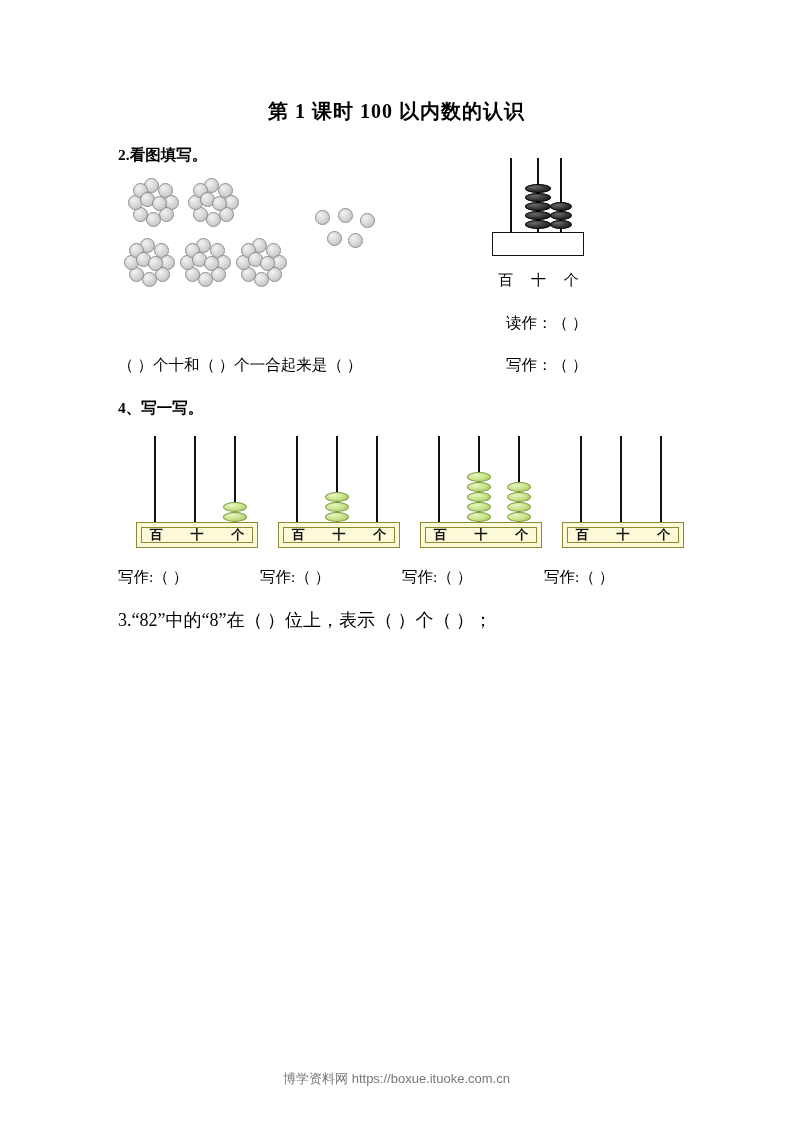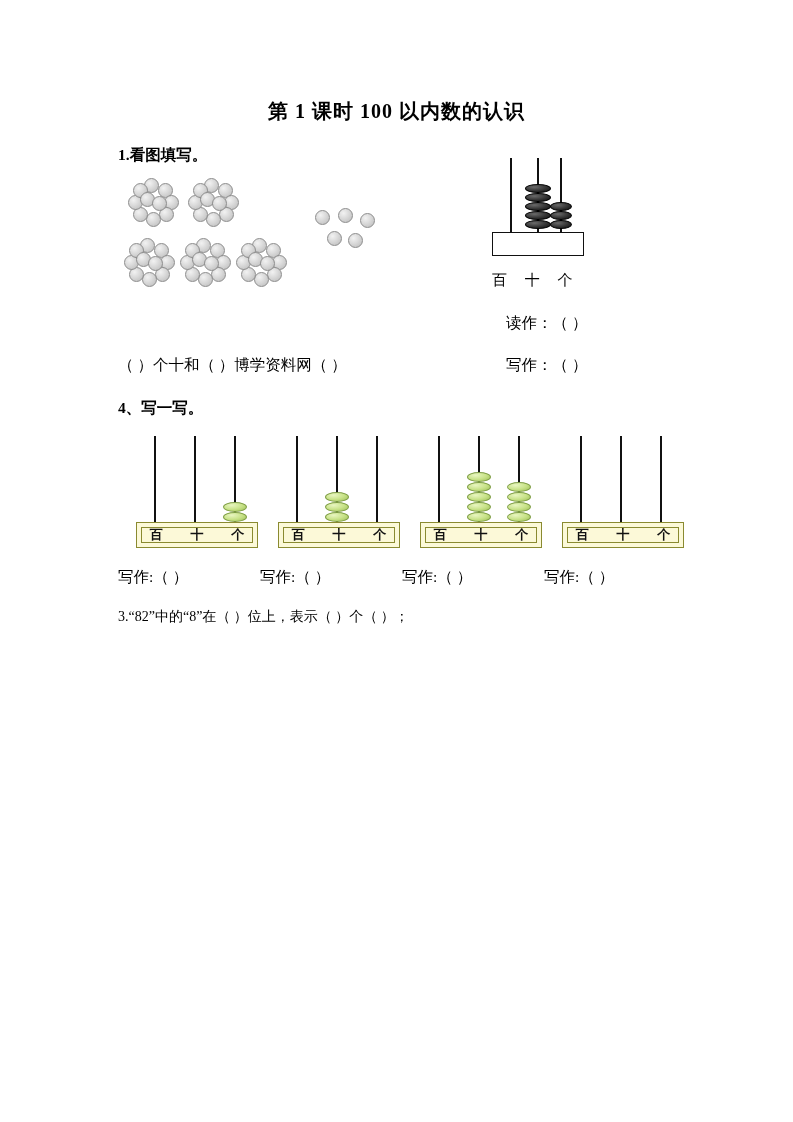--- a/index.html
+++ b/index.html
@@ -101,21 +101,21 @@
   .dbead.small {
     width: 22px;
     height: 9px;
   }
   .place-row-big {
     position: absolute;
     left: 492px; top: 271px;
     width: 100px;
     font-size: 15px;
     letter-spacing: 7px;
-    text-align: left;
+    text-align: center;
   }
   .read-line {
     position: absolute;
     left: 506px; top: 313px;
     font-size: 15.5px;
   }
   .write-line-big {
     position: absolute;
     left: 506px; top: 355px;
     font-size: 15.5px;
@@ -174,21 +174,21 @@
     box-sizing: border-box;
   }
   .write-row {
     position: absolute;
     top: 567px;
     font-size: 15.5px;
   }
   .q3-line1 {
     position: absolute;
     left: 118px; top: 608px;
-    font-size: 14px;
+    font-size: 18px;
   }
   .q3-line2 {
     position: absolute;
     left: 152px; top: 645px;
     font-size: 15.5px;
   }
   .footer {
     position: absolute;
     left: 0; top: 1070px;
     width: 793px;
@@ -198,21 +198,21 @@
     font-family: "Liberation Sans", sans-serif;
   }
 </style>
 </head>
 <body>
 
 <div class="page">
 
   <div class="title">第 1 课时  100 以内数的认识</div>
 
-  <div class="q1-label">1.看图填写。</div>
+  <div class="q1-label">2.看图填写。</div>
 
   <div class="cluster" style="left:130px; top:178px;">
     <div class="bead" style="left:14px; top:0px;"></div>
     <div class="bead" style="left:28px; top:5px;"></div>
     <div class="bead" style="left:34px; top:17px;"></div>
     <div class="bead" style="left:29px; top:29px;"></div>
     <div class="bead" style="left:16px; top:34px;"></div>
     <div class="bead" style="left:3px; top:29px;"></div>
     <div class="bead" style="left:-2px; top:17px;"></div>
     <div class="bead" style="left:3px; top:5px;"></div>
@@ -290,21 +290,21 @@
 
     <div class="dbead small" style="left:58px; top:44px;"></div>
     <div class="dbead small" style="left:58px; top:53px;"></div>
     <div class="dbead small" style="left:58px; top:62px;"></div>
     <div class="frame"></div>
   </div>
 
   <div class="place-row-big">百 十 个</div>
   <div class="read-line">读作：（        ）</div>
   <div class="write-line-big">写作：（        ）</div>
-  <div class="q1-fill">（    ）个十和（     ）博学资料网（     ）</div>
+  <div class="q1-fill">（    ）个十和（     ）个一合起来是（     ）</div>
 
   <div class="q2-label">4、写一写。</div>
 
   <div class="ab" style="left:136px; top:430px;">
     <div class="rod" style="left:18px; top:6px; height:86px;"></div>
     <div class="rod" style="left:58px; top:6px; height:86px;"></div>
     <div class="rod" style="left:98px; top:6px; height:86px;"></div>
     <div class="gbead" style="left:87px; top:72px;"></div>
     <div class="gbead" style="left:87px; top:82px;"></div>
     <div class="base" style="top:92px;">
@@ -371,14 +371,15 @@
     </div>
   </div>
 
   <div class="write-row" style="left:118px;">写作:（       ）</div>
   <div class="write-row" style="left:260px;">写作:（       ）</div>
   <div class="write-row" style="left:402px;">写作:（       ）</div>
   <div class="write-row" style="left:544px;">写作:（       ）</div>
 
   <div class="q3-line1">3.“82”中的“8”在（    ）位上，表示（     ）个（     ）；</div>
 
+  <div class="footer">博学资料网 https://boxue.ituoke.com.cn</div>
 
 </div>
 
 </body></html>

